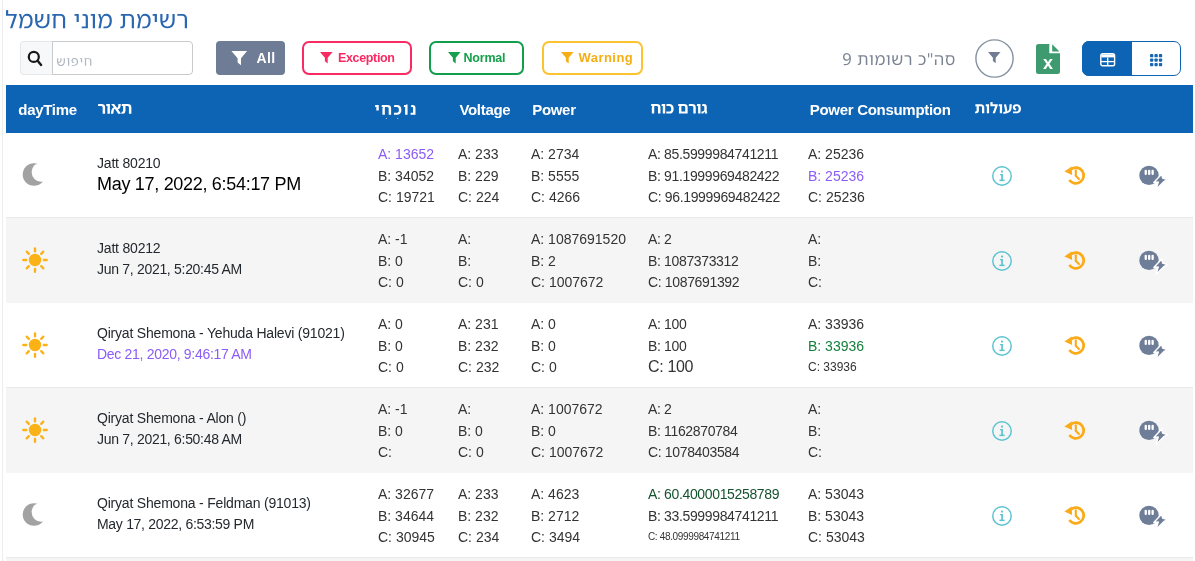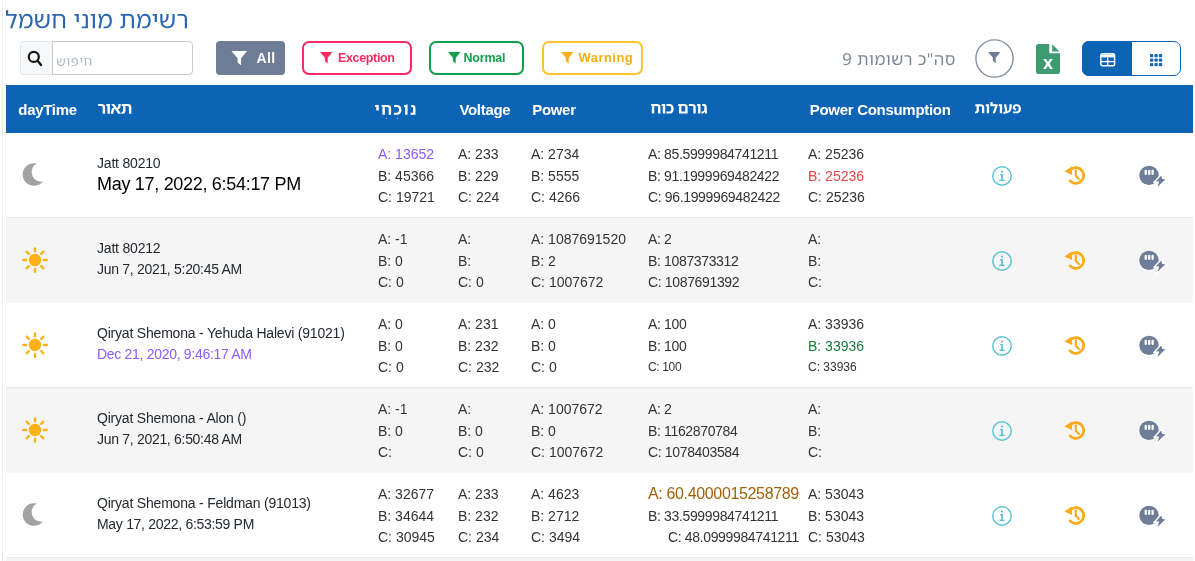--- a/index.html
+++ b/index.html
@@ -88,33 +88,33 @@
     <svg style="position:absolute;left:22.299999999999997px;top:162.0px" width="25" height="25" viewBox="0 0 25 25">
       <mask id="m34x174">
         <rect width="25" height="25" fill="#fff"></rect>
         <circle cx="19.2" cy="10.1" r="9.6" fill="#000"></circle>
       </mask>
       <circle cx="12" cy="12.5" r="11.3" fill="#a2a2a2" mask="url(#m34x174)"></circle>
     </svg>
     <div style="position:absolute;left:97px;top:153.7px;height:18px;line-height:18px;font-size:14px;color:#24292f;letter-spacing:-0.2px">Jatt 80210</div>
     <div style="position:absolute;left:97px;top:175.2px;height:18px;line-height:18px;font-size:18px;color:#000000;letter-spacing:-0.3px">May 17, 2022, 6:54:17 PM</div>
     <div style="position:absolute;left:378px;top:145.0px;height:18px;line-height:18px;font-size:14px;color:#8b5cf6;letter-spacing:0px">A: 13652</div>
-    <div style="position:absolute;left:378px;top:166.7px;height:18px;line-height:18px;font-size:14px;color:#333333;letter-spacing:0px">B: 45366</div>
+    <div style="position:absolute;left:378px;top:166.7px;height:18px;line-height:18px;font-size:14px;color:#333333;letter-spacing:0px">B: 34052</div>
     <div style="position:absolute;left:378px;top:188.4px;height:18px;line-height:18px;font-size:14px;color:#333333;letter-spacing:0px">C: 19721</div>
     <div style="position:absolute;left:458px;top:145.0px;height:18px;line-height:18px;font-size:14px;color:#333333;letter-spacing:0px">A: 233</div>
     <div style="position:absolute;left:458px;top:166.7px;height:18px;line-height:18px;font-size:14px;color:#333333;letter-spacing:0px">B: 229</div>
     <div style="position:absolute;left:458px;top:188.4px;height:18px;line-height:18px;font-size:14px;color:#333333;letter-spacing:0px">C: 224</div>
     <div style="position:absolute;left:531px;top:145.0px;height:18px;line-height:18px;font-size:14px;color:#333333;letter-spacing:0px">A: 2734</div>
     <div style="position:absolute;left:531px;top:166.7px;height:18px;line-height:18px;font-size:14px;color:#333333;letter-spacing:0px">B: 5555</div>
     <div style="position:absolute;left:531px;top:188.4px;height:18px;line-height:18px;font-size:14px;color:#333333;letter-spacing:0px">C: 4266</div>
     <div style="position:absolute;left:648px;top:145.0px;height:18px;line-height:18px;font-size:14px;color:#333333;letter-spacing:-0.35px">A: 85.5999984741211</div>
     <div style="position:absolute;left:648px;top:166.7px;height:18px;line-height:18px;font-size:14px;color:#333333;letter-spacing:-0.35px">B: 91.1999969482422</div>
     <div style="position:absolute;left:648px;top:188.4px;height:18px;line-height:18px;font-size:14px;color:#333333;letter-spacing:-0.35px">C: 96.1999969482422</div>
     <div style="position:absolute;left:808px;top:145.0px;height:18px;line-height:18px;font-size:14px;color:#333333;letter-spacing:0px">A: 25236</div>
-    <div style="position:absolute;left:808px;top:166.7px;height:18px;line-height:18px;font-size:14px;color:#ef4444;letter-spacing:0px">B: 25236</div>
+    <div style="position:absolute;left:808px;top:166.7px;height:18px;line-height:18px;font-size:14px;color:#8b5cf6;letter-spacing:0px">B: 25236</div>
     <div style="position:absolute;left:808px;top:188.4px;height:18px;line-height:18px;font-size:14px;color:#333333;letter-spacing:0px">C: 25236</div>
     <svg style="position:absolute;left:991.5px;top:165.5px" width="20" height="20" viewBox="0 0 20 20">
       <circle cx="10" cy="10" r="9.25" fill="none" stroke="#5cc3d0" stroke-width="1.45"></circle>
       <rect x="9.0" y="4.6" width="1.9" height="1.9" fill="#5cc3d0"></rect>
       <rect x="8.0" y="8.1" width="2.9" height="1.2" fill="#5cc3d0"></rect>
       <rect x="9.2" y="8.1" width="1.7" height="6" fill="#5cc3d0"></rect>
       <rect x="7.4" y="13.6" width="5.2" height="1.5" fill="#5cc3d0"></rect>
     </svg>
     <svg style="position:absolute;left:1063.5px;top:165.0px" width="23" height="21" viewBox="0 0 23 21">
       <path d="M7.27 4.03 A7.9 7.9 0 1 1 5.33 15.03" fill="none" stroke="#fbab19" stroke-width="2.8"></path>
@@ -196,21 +196,21 @@
     <div style="position:absolute;left:378px;top:336.7px;height:18px;line-height:18px;font-size:14px;color:#333333;letter-spacing:0px">B: 0</div>
     <div style="position:absolute;left:378px;top:358.4px;height:18px;line-height:18px;font-size:14px;color:#333333;letter-spacing:0px">C: 0</div>
     <div style="position:absolute;left:458px;top:315.0px;height:18px;line-height:18px;font-size:14px;color:#333333;letter-spacing:0px">A: 231</div>
     <div style="position:absolute;left:458px;top:336.7px;height:18px;line-height:18px;font-size:14px;color:#333333;letter-spacing:0px">B: 232</div>
     <div style="position:absolute;left:458px;top:358.4px;height:18px;line-height:18px;font-size:14px;color:#333333;letter-spacing:0px">C: 232</div>
     <div style="position:absolute;left:531px;top:315.0px;height:18px;line-height:18px;font-size:14px;color:#333333;letter-spacing:0px">A: 0</div>
     <div style="position:absolute;left:531px;top:336.7px;height:18px;line-height:18px;font-size:14px;color:#333333;letter-spacing:0px">B: 0</div>
     <div style="position:absolute;left:531px;top:358.4px;height:18px;line-height:18px;font-size:14px;color:#333333;letter-spacing:0px">C: 0</div>
     <div style="position:absolute;left:648px;top:315.0px;height:18px;line-height:18px;font-size:14px;color:#333333;letter-spacing:-0.35px">A: 100</div>
     <div style="position:absolute;left:648px;top:336.7px;height:18px;line-height:18px;font-size:14px;color:#333333;letter-spacing:-0.35px">B: 100</div>
-    <div style="position:absolute;left:648px;top:358.4px;height:18px;line-height:18px;font-size:12px;color:#333333;letter-spacing:-0.35px">C: 100</div>
+    <div style="position:absolute;left:648px;top:358.4px;height:18px;line-height:18px;font-size:16px;color:#333333;letter-spacing:-0.35px">C: 100</div>
     <div style="position:absolute;left:808px;top:315.0px;height:18px;line-height:18px;font-size:14px;color:#333333;letter-spacing:0px">A: 33936</div>
     <div style="position:absolute;left:808px;top:336.7px;height:18px;line-height:18px;font-size:14px;color:#15803d;letter-spacing:0px">B: 33936</div>
     <div style="position:absolute;left:808px;top:358.4px;height:18px;line-height:18px;font-size:12px;color:#333333;letter-spacing:0px">C: 33936</div>
     <svg style="position:absolute;left:991.5px;top:335.5px" width="20" height="20" viewBox="0 0 20 20">
       <circle cx="10" cy="10" r="9.25" fill="none" stroke="#5cc3d0" stroke-width="1.45"></circle>
       <rect x="9.0" y="4.6" width="1.9" height="1.9" fill="#5cc3d0"></rect>
       <rect x="8.0" y="8.1" width="2.9" height="1.2" fill="#5cc3d0"></rect>
       <rect x="9.2" y="8.1" width="1.7" height="6" fill="#5cc3d0"></rect>
       <rect x="7.4" y="13.6" width="5.2" height="1.5" fill="#5cc3d0"></rect>
     </svg>
@@ -288,23 +288,23 @@
     <div style="position:absolute;left:97px;top:515.2px;height:18px;line-height:18px;font-size:14px;color:#24292f;letter-spacing:-0.3px">May 17, 2022, 6:53:59 PM</div>
     <div style="position:absolute;left:378px;top:485.0px;height:18px;line-height:18px;font-size:14px;color:#333333;letter-spacing:0px">A: 32677</div>
     <div style="position:absolute;left:378px;top:506.7px;height:18px;line-height:18px;font-size:14px;color:#333333;letter-spacing:0px">B: 34644</div>
     <div style="position:absolute;left:378px;top:528.4px;height:18px;line-height:18px;font-size:14px;color:#333333;letter-spacing:0px">C: 30945</div>
     <div style="position:absolute;left:458px;top:485.0px;height:18px;line-height:18px;font-size:14px;color:#333333;letter-spacing:0px">A: 233</div>
     <div style="position:absolute;left:458px;top:506.7px;height:18px;line-height:18px;font-size:14px;color:#333333;letter-spacing:0px">B: 232</div>
     <div style="position:absolute;left:458px;top:528.4px;height:18px;line-height:18px;font-size:14px;color:#333333;letter-spacing:0px">C: 234</div>
     <div style="position:absolute;left:531px;top:485.0px;height:18px;line-height:18px;font-size:14px;color:#333333;letter-spacing:0px">A: 4623</div>
     <div style="position:absolute;left:531px;top:506.7px;height:18px;line-height:18px;font-size:14px;color:#333333;letter-spacing:0px">B: 2712</div>
     <div style="position:absolute;left:531px;top:528.4px;height:18px;line-height:18px;font-size:14px;color:#333333;letter-spacing:0px">C: 3494</div>
-    <div style="position:absolute;left:648px;top:485.0px;height:18px;line-height:18px;font-size:16px;color:#a16207;letter-spacing:-0.35px">A: 60.4000015258789</div>
+    <div style="position:absolute;left:648px;top:485.0px;height:18px;line-height:18px;font-size:14px;color:#14532d;letter-spacing:-0.35px">A: 60.4000015258789</div>
     <div style="position:absolute;left:648px;top:506.7px;height:18px;line-height:18px;font-size:14px;color:#333333;letter-spacing:-0.35px">B: 33.5999984741211</div>
-    <div style="position:absolute;left:668px;top:528.4px;height:18px;line-height:18px;font-size:14px;color:#333333;letter-spacing:-0.35px">C: 48.0999984741211</div>
+    <div style="position:absolute;left:648px;top:528.4px;height:18px;line-height:18px;font-size:10px;color:#333333;letter-spacing:-0.35px">C: 48.0999984741211</div>
     <div style="position:absolute;left:808px;top:485.0px;height:18px;line-height:18px;font-size:14px;color:#333333;letter-spacing:0px">A: 53043</div>
     <div style="position:absolute;left:808px;top:506.7px;height:18px;line-height:18px;font-size:14px;color:#333333;letter-spacing:0px">B: 53043</div>
     <div style="position:absolute;left:808px;top:528.4px;height:18px;line-height:18px;font-size:14px;color:#333333;letter-spacing:0px">C: 53043</div>
     <svg style="position:absolute;left:991.5px;top:505.5px" width="20" height="20" viewBox="0 0 20 20">
       <circle cx="10" cy="10" r="9.25" fill="none" stroke="#5cc3d0" stroke-width="1.45"></circle>
       <rect x="9.0" y="4.6" width="1.9" height="1.9" fill="#5cc3d0"></rect>
       <rect x="8.0" y="8.1" width="2.9" height="1.2" fill="#5cc3d0"></rect>
       <rect x="9.2" y="8.1" width="1.7" height="6" fill="#5cc3d0"></rect>
       <rect x="7.4" y="13.6" width="5.2" height="1.5" fill="#5cc3d0"></rect>
     </svg>

